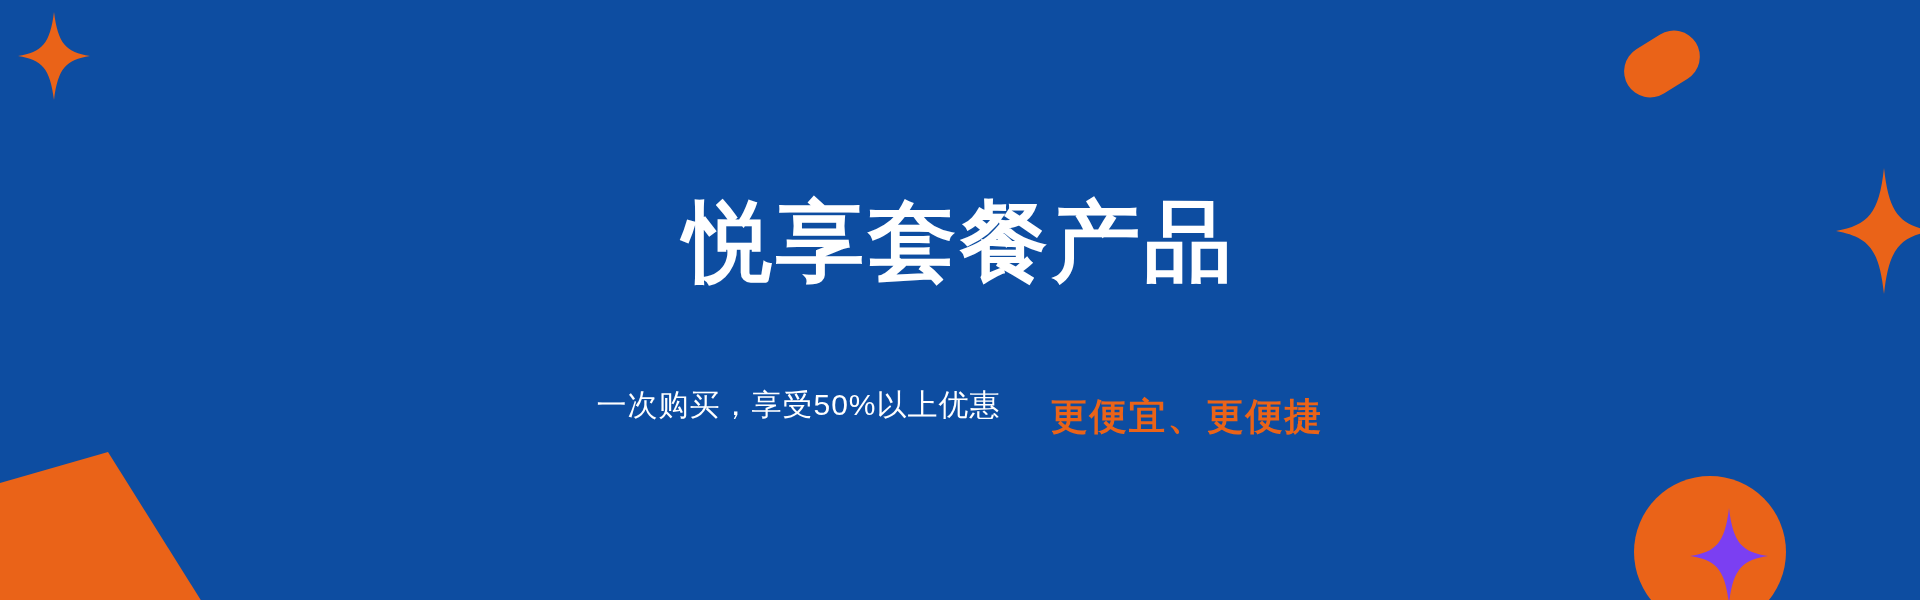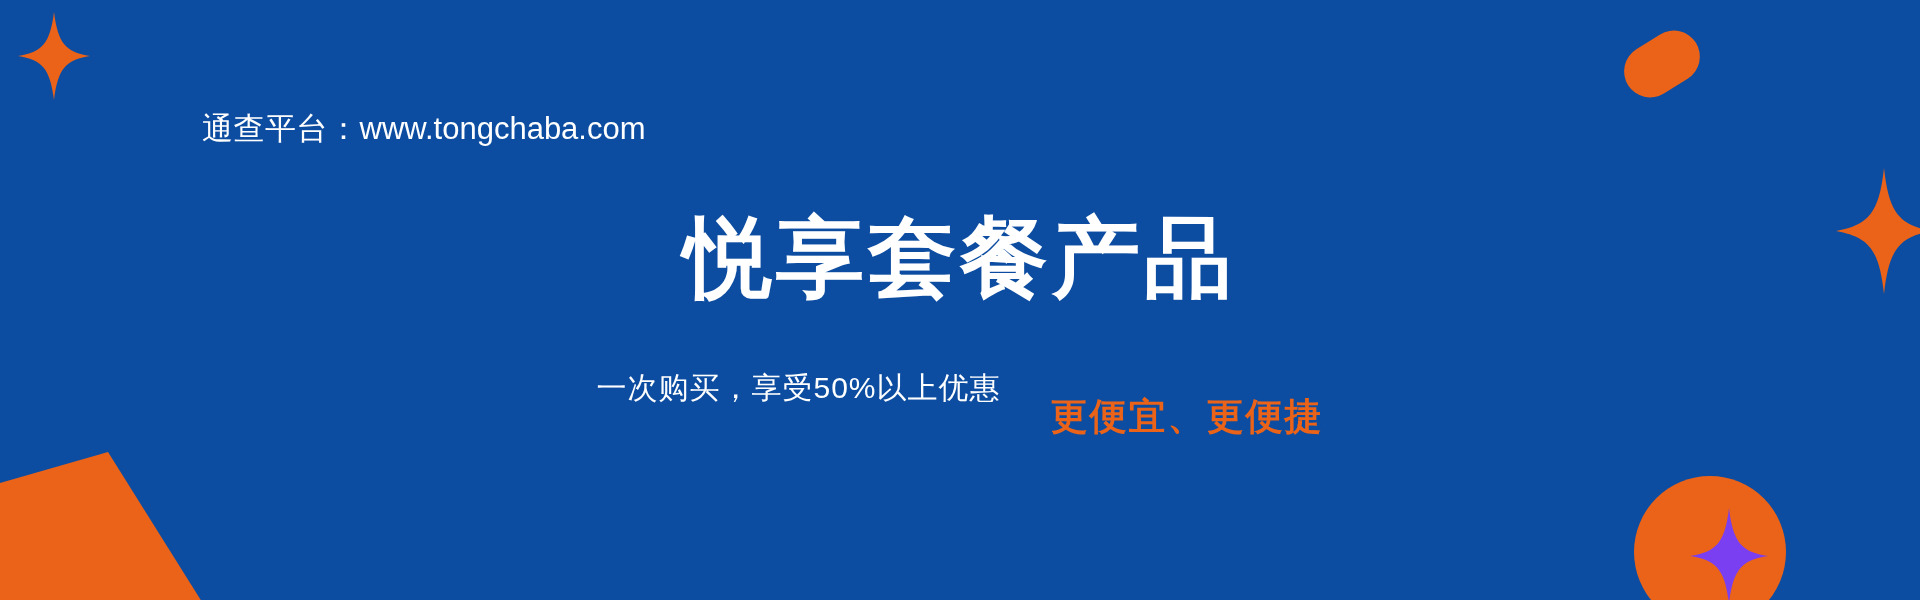--- a/index.html
+++ b/index.html
@@ -82,31 +82,30 @@
     position: absolute;
     left: 0;
     right: 0;
     top: 196px;
     text-align: center;
     color: #ffffff;
     font-size: 88px;
     font-weight: bold;
     letter-spacing: 4px;
     line-height: 1.05;
-    margin-top: 16px;
   }
 
   #subtitle-row {
     position: absolute;
     left: 0;
     right: 0;
     top: 368px;
     display: flex;
     justify-content: center;
-    align-items: flex-start;
+    align-items: center;
     gap: 50px;
     white-space: nowrap;
   }
   #subtitle-plain {
     color: #ffffff;
     font-size: 30px;
     letter-spacing: 1px;
   }
   #subtitle-accent {
     color: #ea6318;
@@ -150,23 +149,20 @@
   <div class="deco" id="circle-bottom-right"></div>
 
   <div class="star deco" id="star-purple">
     <svg viewBox="0 0 78 96">
         <path d="M39 0 C43 35 52 44 78 48 C52 52 43 61 39 96 C35 61 26 52 0 48 C26 44 35 35 39 0 Z" fill="#7b3ff2"></path>
       </svg>
   </div>
 
   <div class="text-layer">
 
-    <div id="platform-line">
-      <span>通查平台：</span><span class="url">www.tongchaba.com</span>
-    </div>
 
     <div id="headline">悦享套餐产品</div>
 
     <div id="subtitle-row">
       <span id="subtitle-plain">一次购买，享受50%以上优惠</span>
       <span id="subtitle-accent">更便宜、更便捷</span>
     </div>
 
   </div>
 </div>

